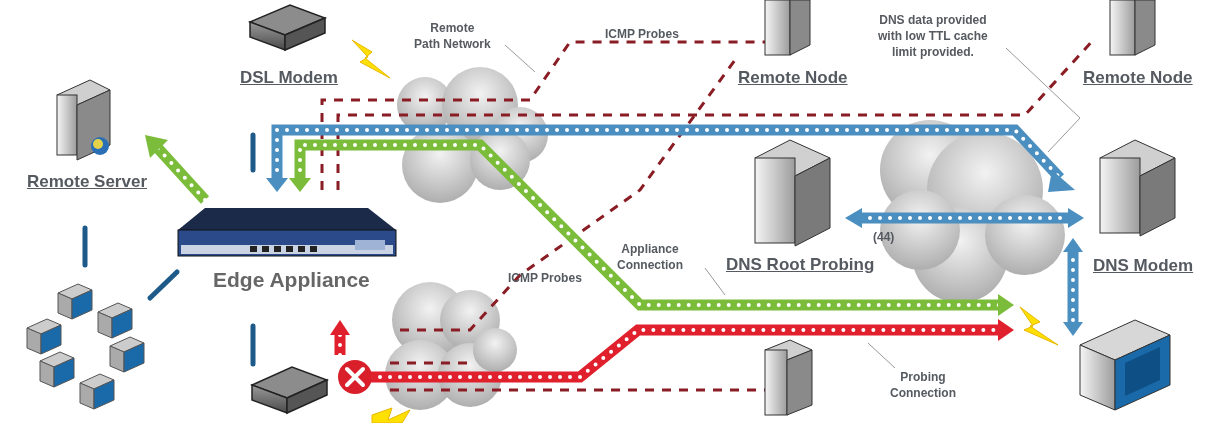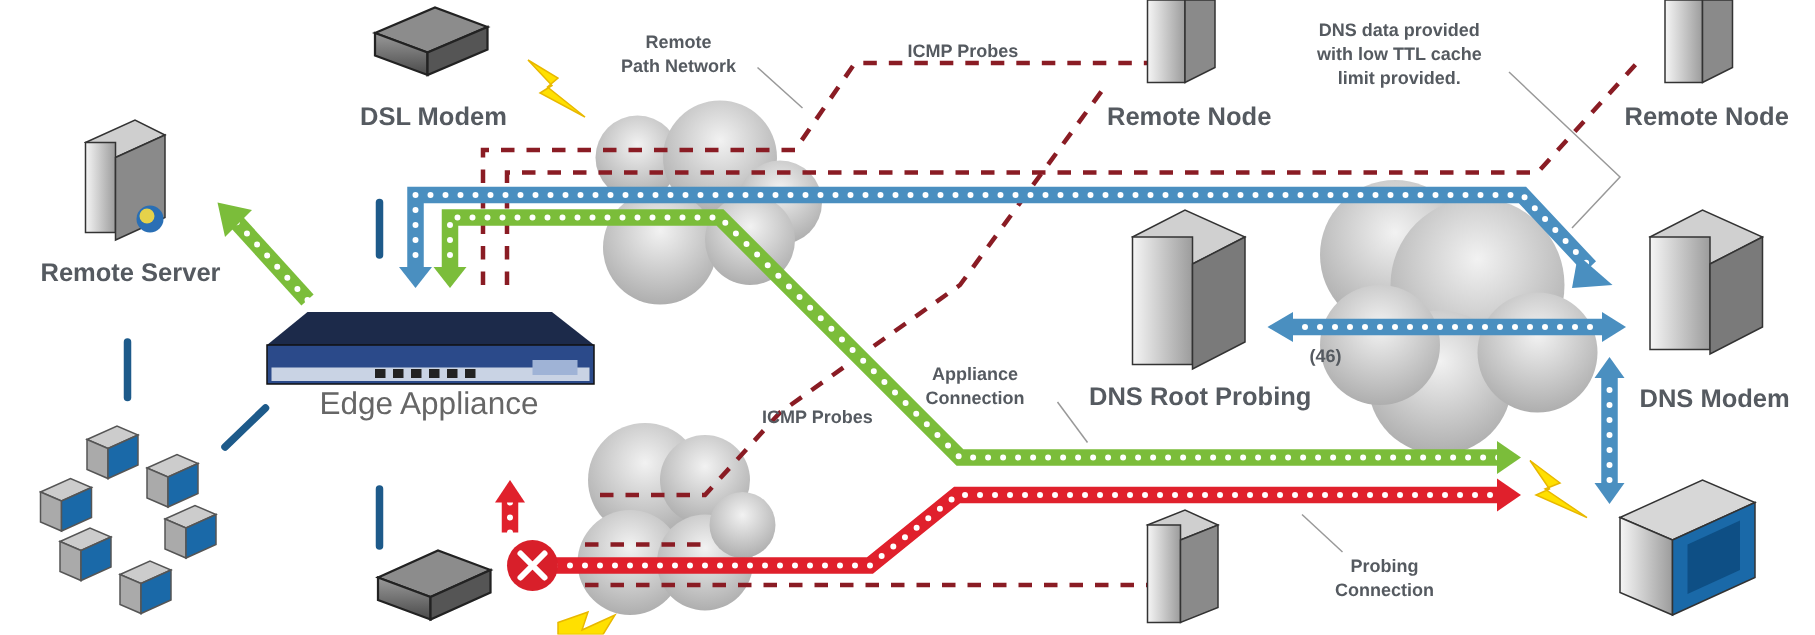--- a/index.html
+++ b/index.html
@@ -1,22 +1,22 @@
 <!DOCTYPE html>
 <html><head>
 <meta charset="utf-8">
 <style>
   html, body { margin: 0; padding: 0; background: #ffffff; }
   body { width: 1210px; height: 423px; overflow: hidden; position: relative;
          font-family: "Liberation Sans", "DejaVu Sans", sans-serif; }
   #diagram { position: absolute; left: 0; top: 0; width: 1210px; height: 423px; }
   .lbl { position: absolute; color: #555a60; font-weight: bold; white-space: nowrap; }
-  .lbl.big { font-size: 17px; }
+  .lbl.big { font-size: 17px; text-decoration: underline; }
   .lbl.small { font-size: 12px; text-align: center; line-height: 16px; }
-  .lbl.light { font-weight: normal; font-size: 21px; color: #666; }
+  .lbl.light { font-weight: bold; font-size: 21px; color: #666; margin-top: 10px; }
 </style>
 </head>
 <body>
 
 <svg id="diagram" viewBox="0 0 1210 423" xmlns="http://www.w3.org/2000/svg">
   <defs>
     <radialGradient id="cloudGrad" cx="50%" cy="35%" r="70%">
       <stop offset="0%" stop-color="#f2f2f2"></stop>
       <stop offset="100%" stop-color="#a9a9a9"></stop>
     </radialGradient>
@@ -235,13 +235,13 @@
   <div>limit provided.</div>
 </div>
 <div class="lbl small" style="left:617px;top:241px">
   <div>Appliance</div>
   <div>Connection</div>
 </div>
 <div class="lbl small" style="left:890px;top:369px">
   <div>Probing</div>
   <div>Connection</div>
 </div>
-<div class="lbl small" style="left:873px;top:229px">(46)</div>
+<div class="lbl small" style="left:873px;top:229px">(44)</div>
 
 </body></html>

